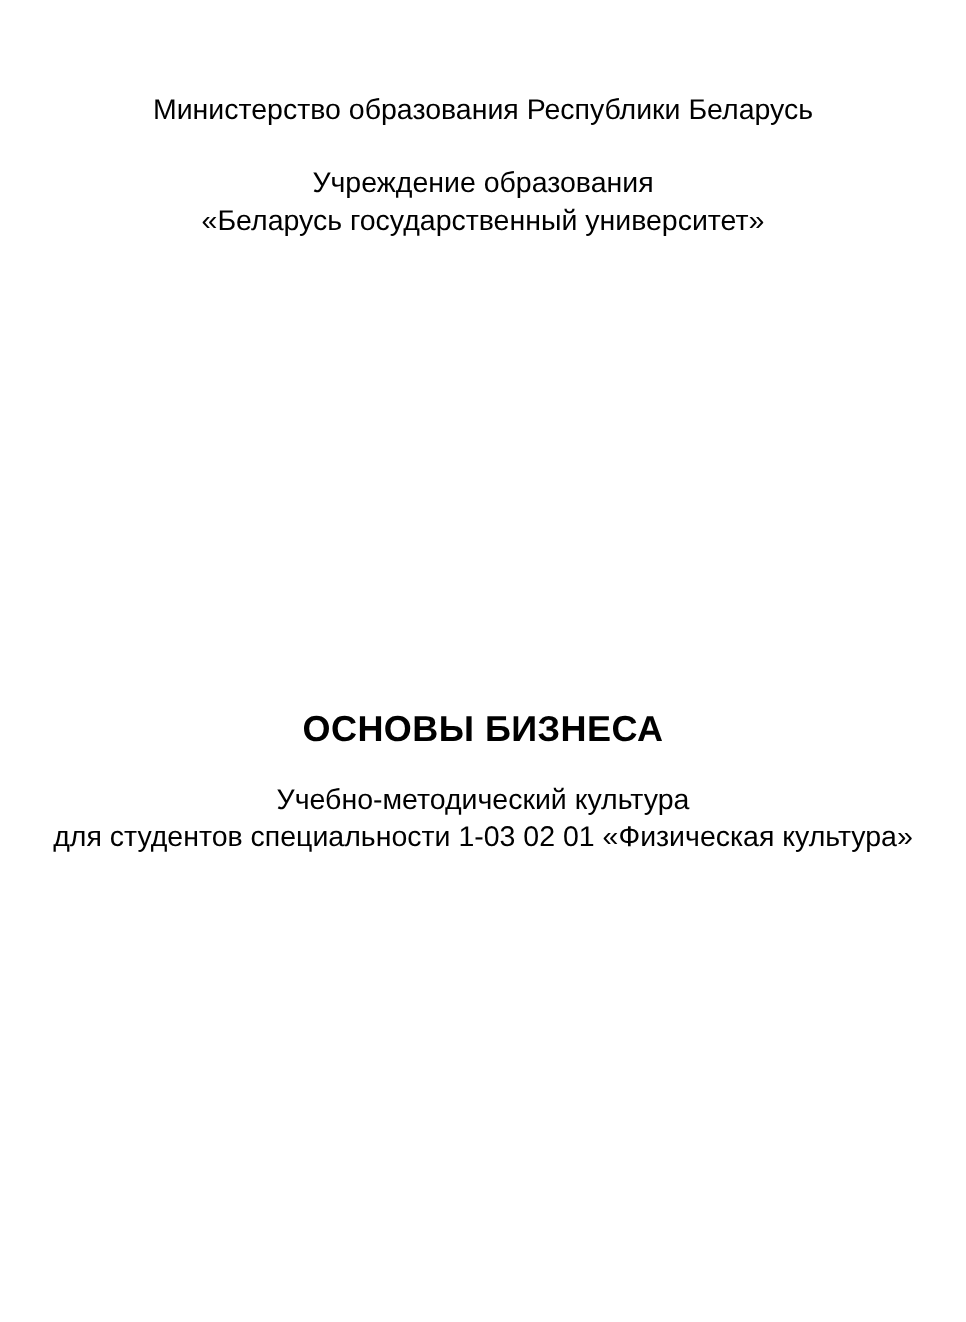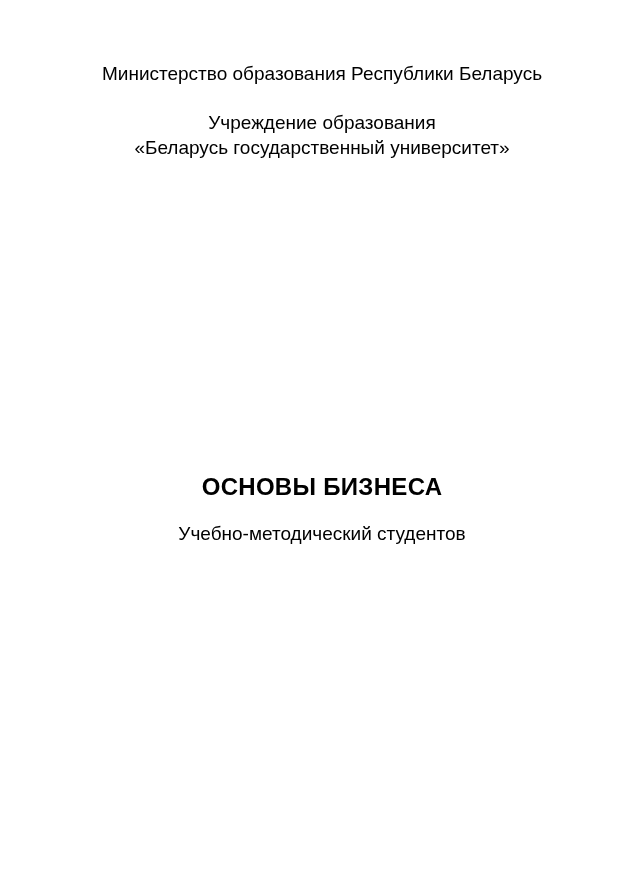--- a/index.html
+++ b/index.html
@@ -67,16 +67,17 @@
     <div>Учреждение образования</div>
     <div>«Беларусь государственный университет»</div>
   </div>
 
 
   <div class="line-block sans book-title">
     <div>ОСНОВЫ БИЗНЕСА</div>
   </div>
 
   <div class="line-block serif subtitle">
-    <div>Учебно-методический студентов</div>
+    <div>Учебно-методический культура</div>
+    <div>для студентов специальности 1-03 02 01 «Физическая культура»</div>
   </div>
 
 </div>
 
 </body></html>

